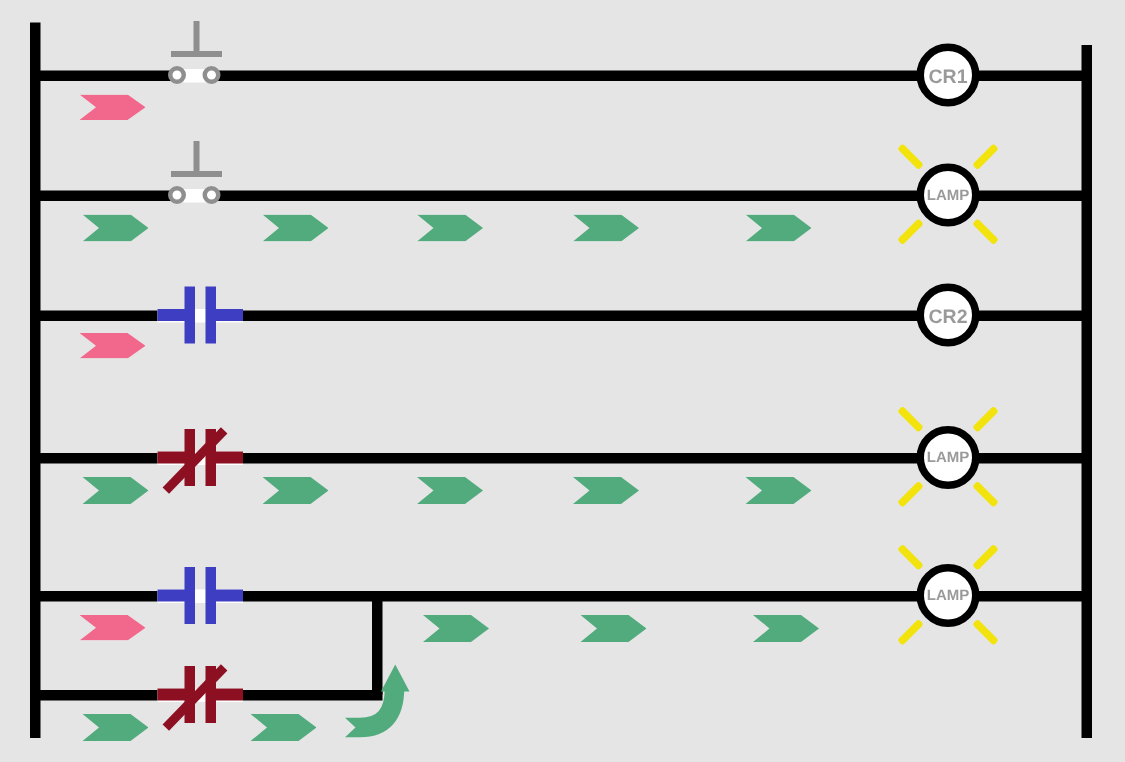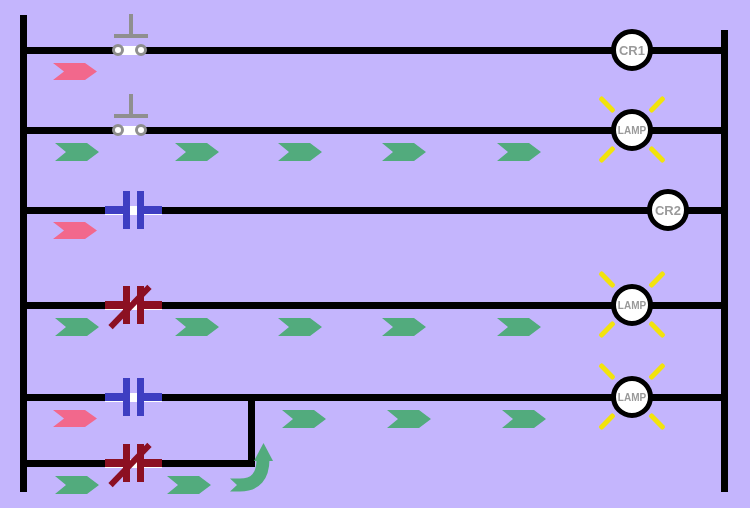--- a/index.html
+++ b/index.html
@@ -1,17 +1,17 @@
 <!DOCTYPE html>
 <html><head>
 <meta charset="utf-8">
 <style>
   html,body{margin:0;padding:0;background:#ffffff;}
   #stage{
-    position:relative;width:750px;height:508px;background:#c4b5fd;overflow:hidden;
+    position:relative;width:750px;height:508px;background:#e5e5e5;overflow:hidden;
     font-family:"Liberation Sans",sans-serif;
   }
   .wire{position:absolute;background:#000000;}
   
   .coil{
     position:absolute;width:42px;height:42px;border:5px solid #000;border-radius:50%;
     background:#fff;box-sizing:border-box;display:flex;align-items:center;justify-content:center;
   }
   .coil .lbl{color:#9a9a9a;font-weight:bold;letter-spacing:0;}
   .lbl-cr{font-size:13px;}
@@ -127,21 +127,21 @@
     <div class="ray sw"></div>
     <div class="ray se"></div>
   </div>
 
   <div class="coil" style="left:611px;top:29px;">
     <span class="lbl lbl-cr">CR1</span>
   </div>
   <div class="coil" style="left:611px;top:109px;">
     <span class="lbl lbl-lamp">LAMP</span>
   </div>
-  <div class="coil" style="left:611px;top:189px;margin-left:36px;">
+  <div class="coil" style="left:611px;top:189px;">
     <span class="lbl lbl-cr">CR2</span>
   </div>
   <div class="coil" style="left:611px;top:284px;">
     <span class="lbl lbl-lamp">LAMP</span>
   </div>
   <div class="coil" style="left:611px;top:376px;">
     <span class="lbl lbl-lamp">LAMP</span>
   </div>
 
   <div class="parrow" style="left:53px;top:63px;"></div>

